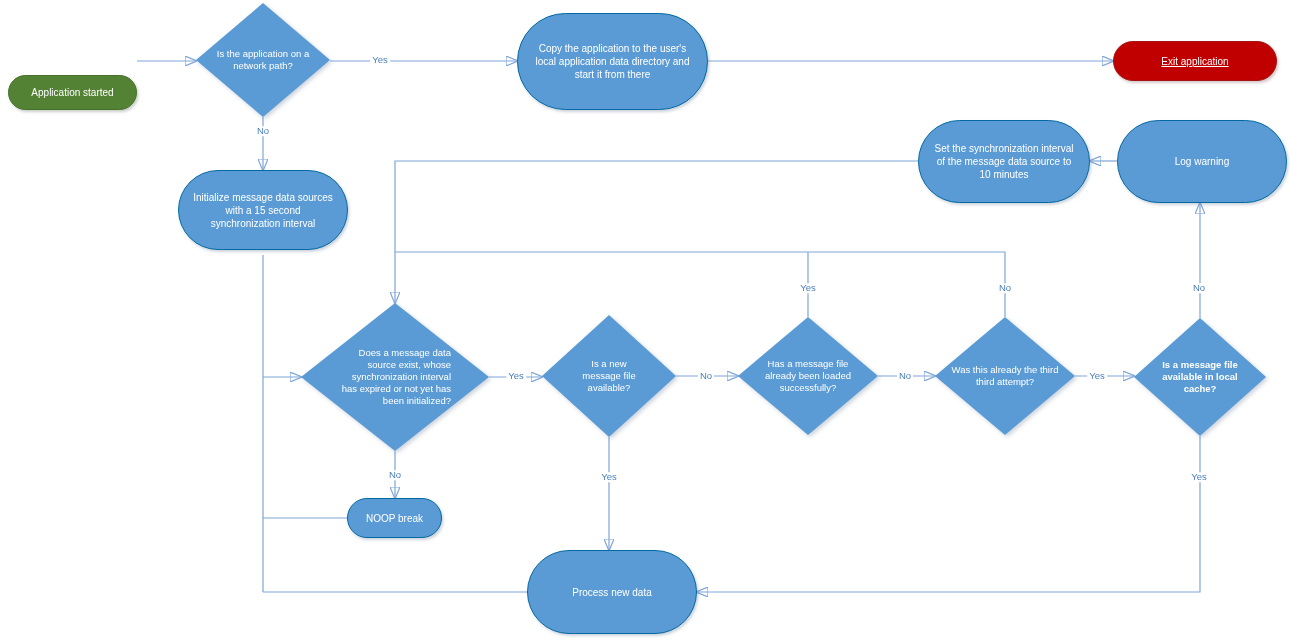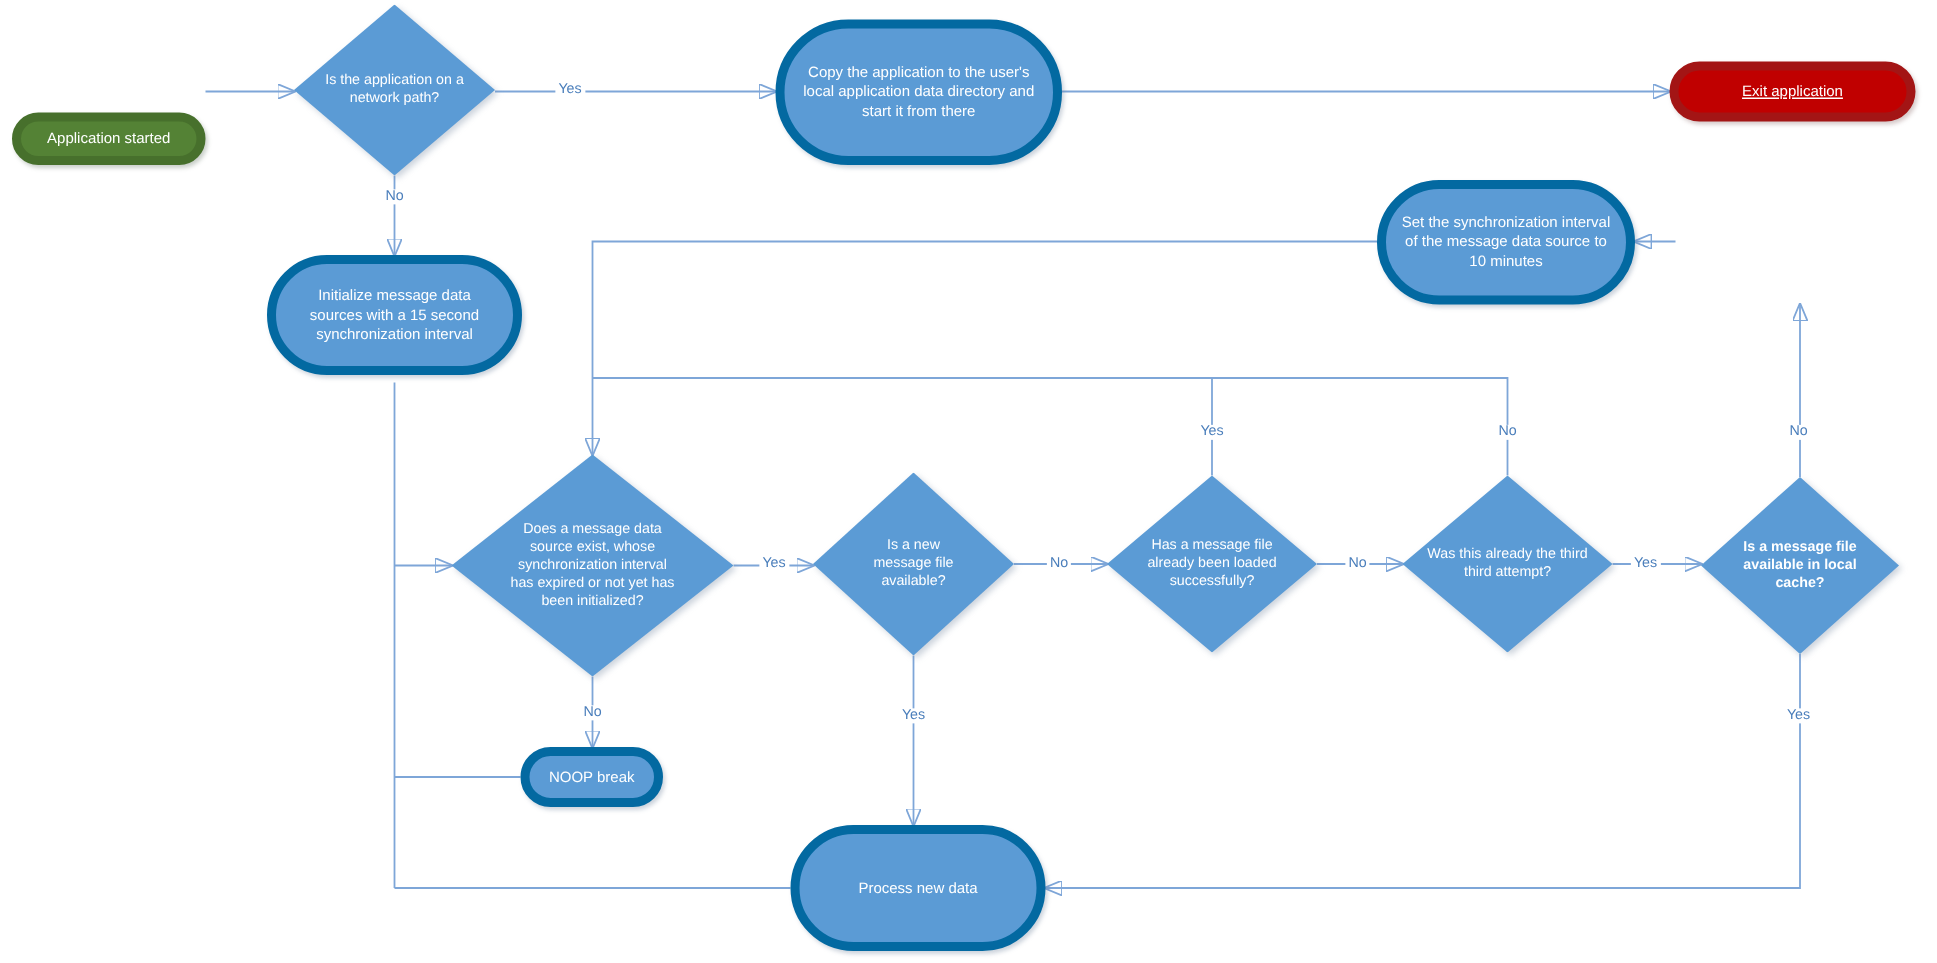--- a/index.html
+++ b/index.html
@@ -19,21 +19,21 @@
   }
   svg.edges{position:absolute;left:0;top:0;width:1291px;height:642px;}
   svg.edges path{fill:none;stroke:var(--connector);stroke-width:1.2;}
 
   .node{
     position:absolute;display:flex;align-items:center;justify-content:center;
     text-align:center;color:var(--node-text);font-size:10px;line-height:1.3;
     box-sizing:border-box;
   }
   .pill{
-    background:var(--node-blue);border:6px solid #0369a1;border-radius:999px;
+    background:var(--node-blue);border:1px solid #0369a1;border-radius:999px;
     box-shadow:1.5px 2px 3px rgba(110,130,155,0.35);
     padding:4px 10px;
   }
   .pill.green{background:var(--node-green);border-color:#47702c;box-shadow:1.5px 2px 3px rgba(120,135,120,0.4);}
   .pill.red{background:var(--node-red);border-color:#a31515;box-shadow:1.5px 2px 3px rgba(150,120,120,0.4);}
 
   .diamond-wrap{position:absolute;filter:drop-shadow(2px 2.5px 2px rgba(110,130,155,0.35));}
   .diamond{
     width:100%;height:100%;
     clip-path:polygon(50% 0,100% 50%,50% 100%,0 50%);
@@ -107,24 +107,27 @@
   </div>
 
   <div class="node pill" style="left:178px;top:170px;width:170px;height:80px;">
     <span style="width:142px;">Initialize message data sources with a 15 second synchronization interval</span>
   </div>
 
   <div class="node pill" style="left:918px;top:120px;width:172px;height:83px;">
     <span style="width:145px;">Set the synchronization interval of the message data source to 10 minutes</span>
   </div>
 
+  <div class="node pill" style="left:1117px;top:120px;width:170px;height:83px;">
+    <span>Log warning</span>
+  </div>
 
   <div class="diamond-wrap" style="left:301px;top:303px;width:188px;height:148px;">
     <div class="diamond">
-      <span class="txt" style="width:112px;">Does a message data source exist, whose synchronization interval has expired or not yet has been initialized?</span>
+      <span class="txt" style="width:112px;text-align:right;">Does a message data source exist, whose synchronization interval has expired or not yet has been initialized?</span>
     </div>
   </div>
 
   <div class="diamond-wrap" style="left:542px;top:315px;width:134px;height:122px;">
     <div class="diamond">
       <span class="txt" style="width:75px;">Is a new message file available?</span>
     </div>
   </div>
 
   <div class="diamond-wrap" style="left:738px;top:317px;width:140px;height:118px;">

